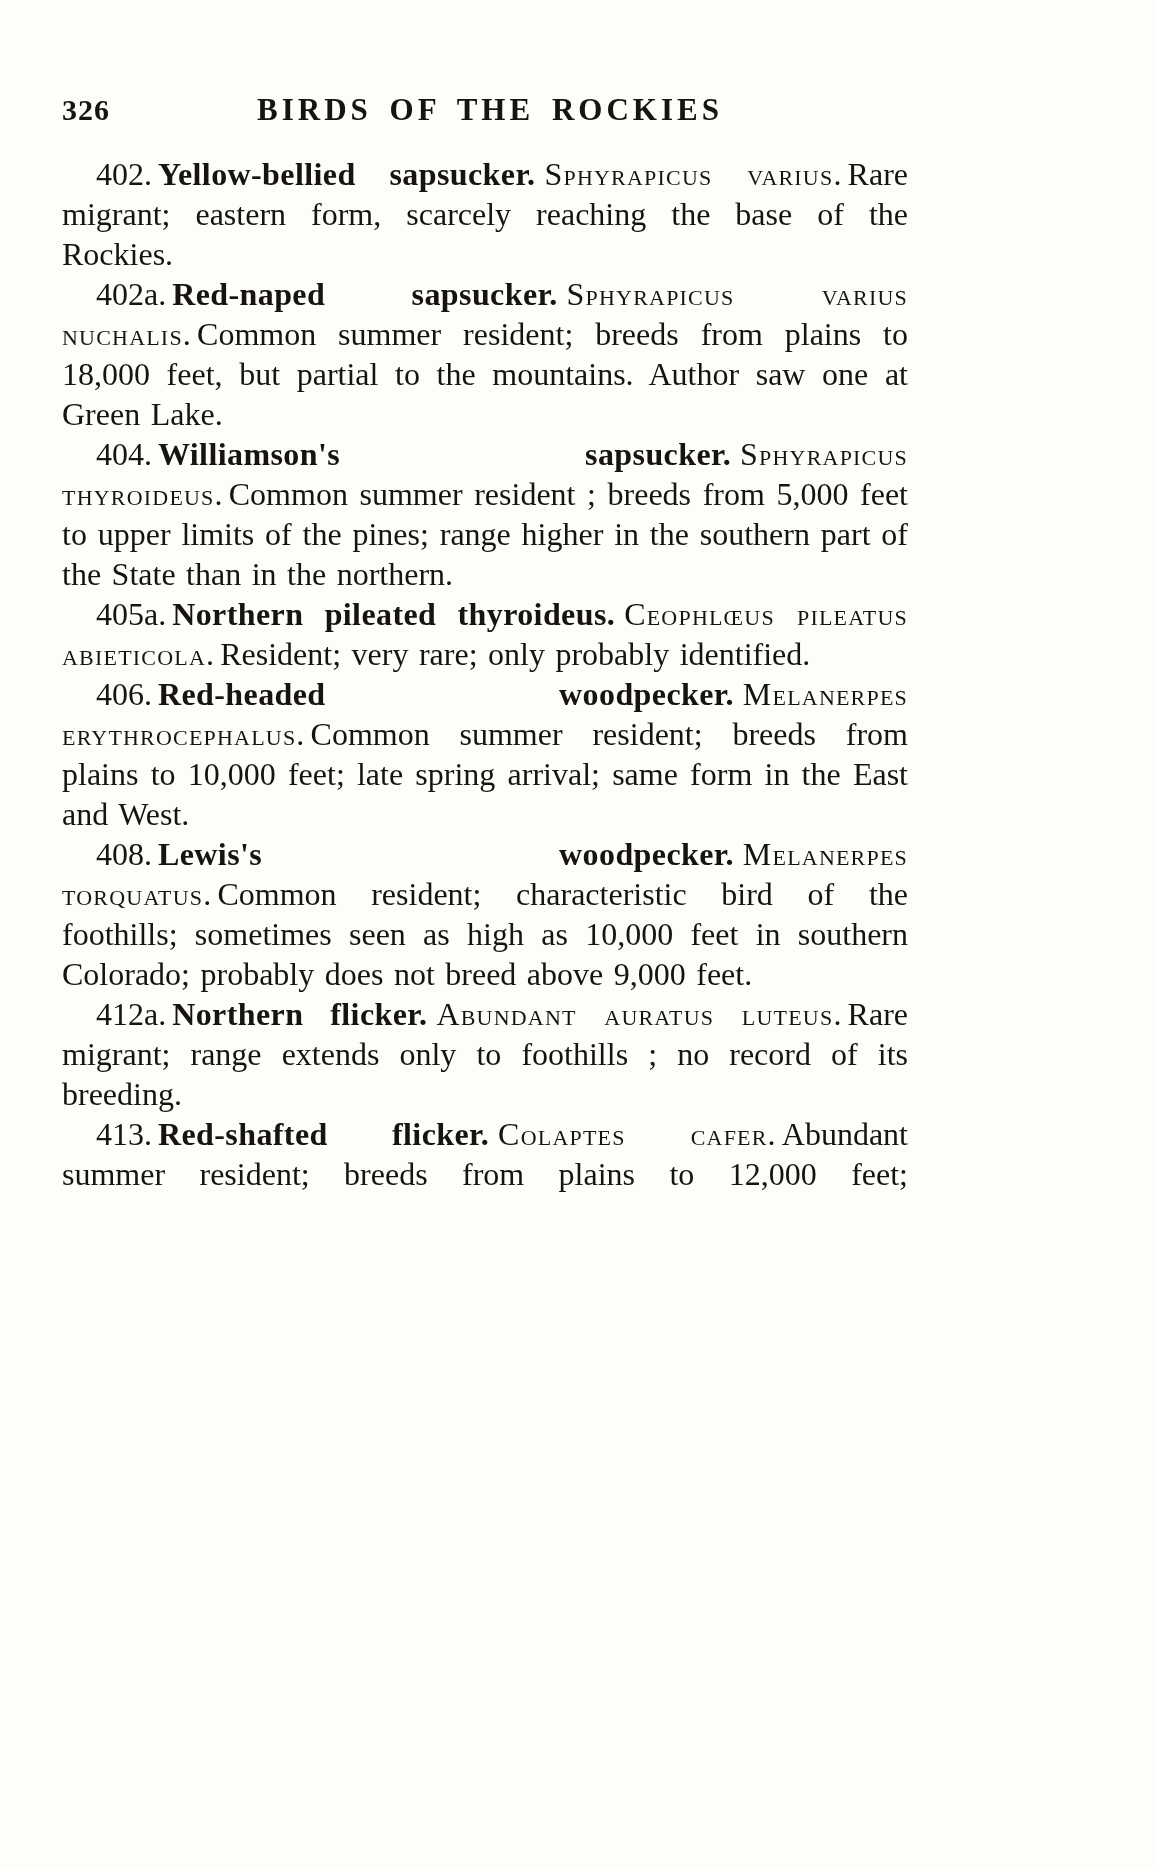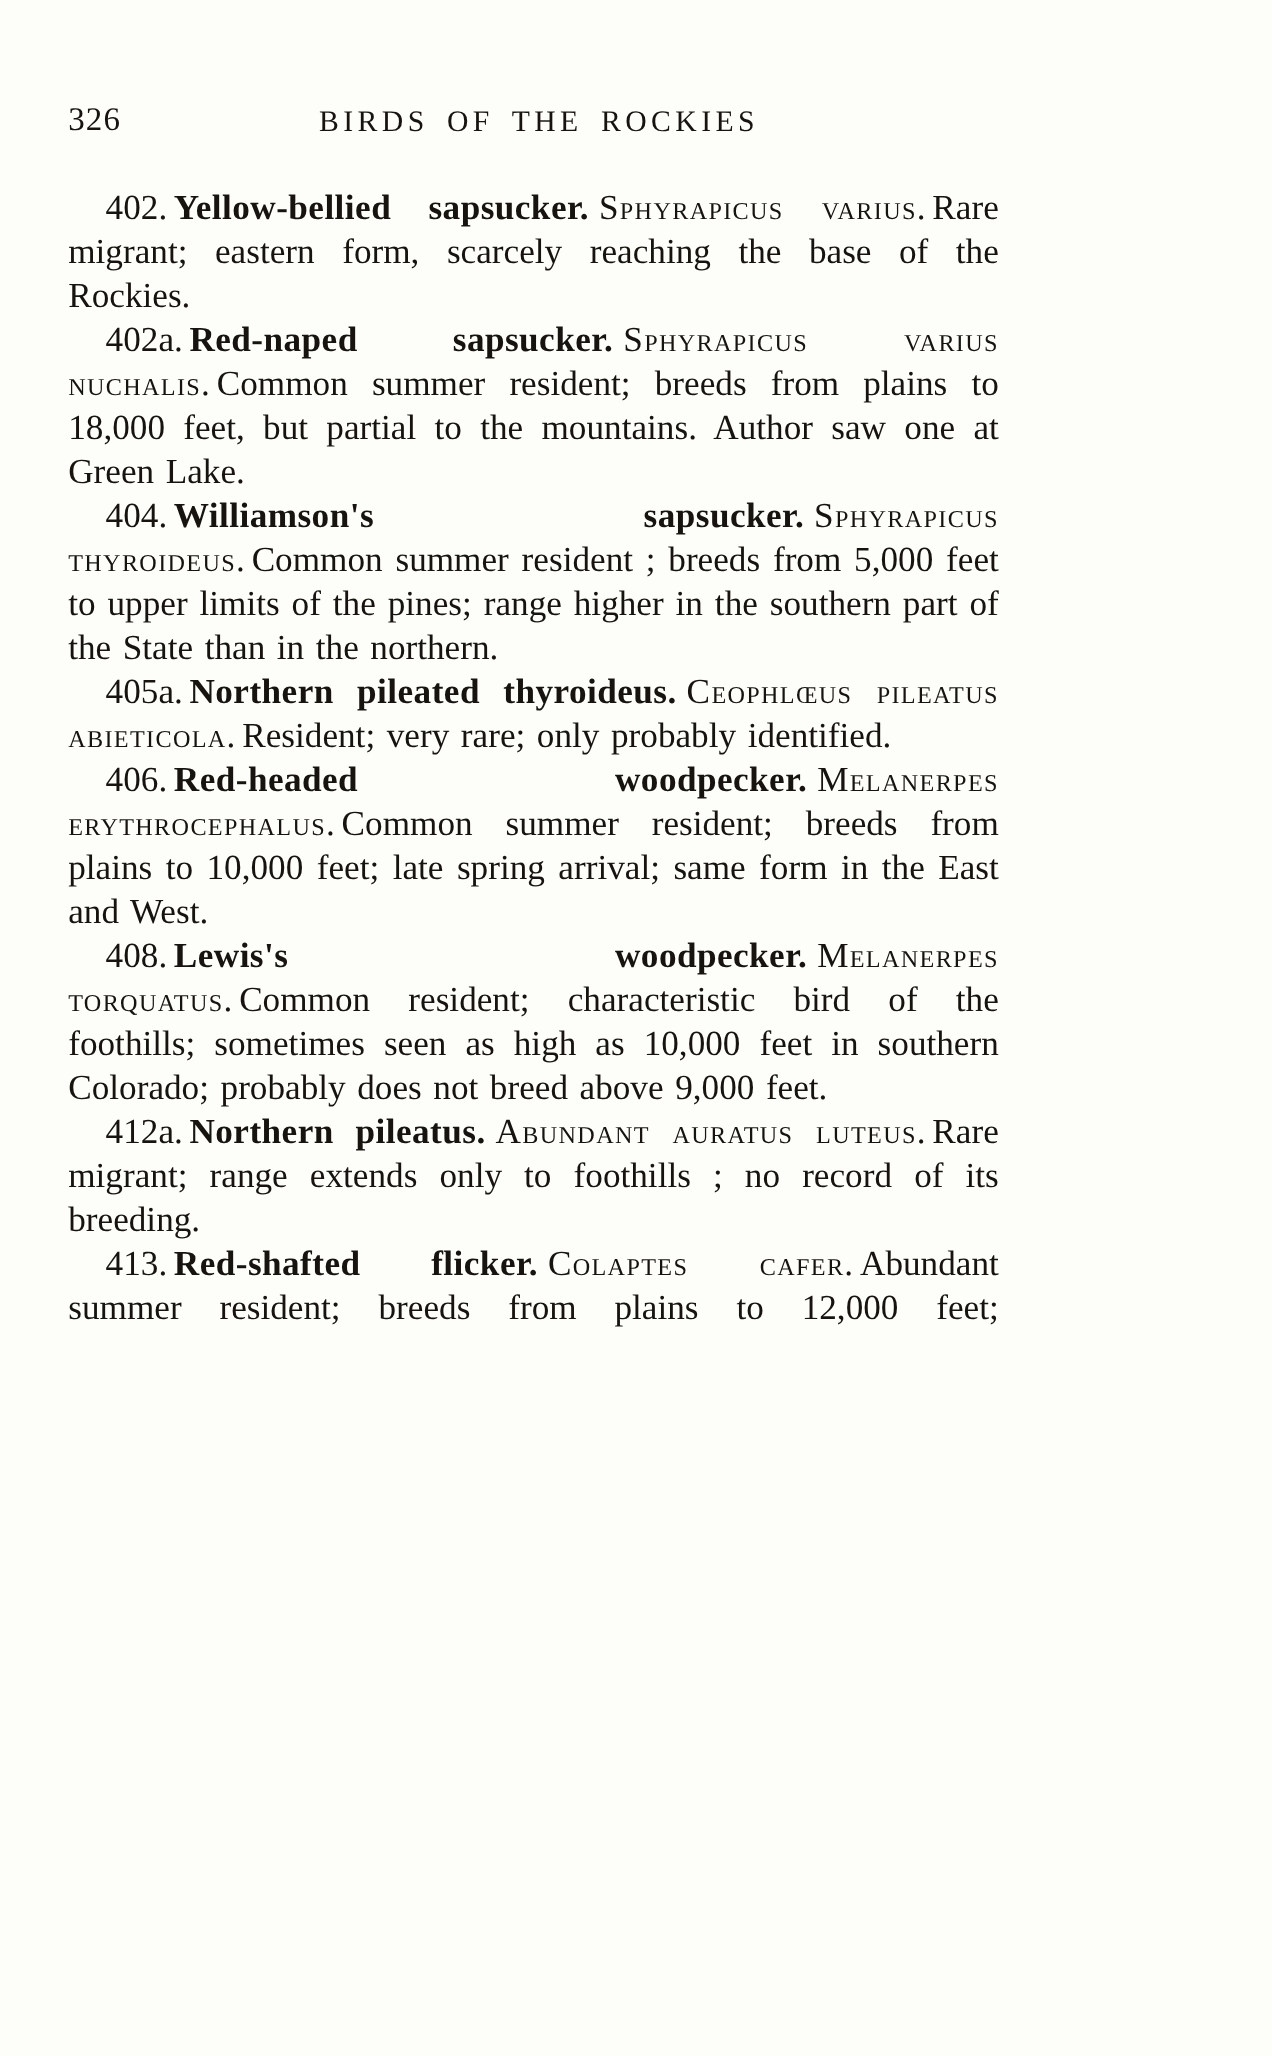--- a/index.html
+++ b/index.html
@@ -18,32 +18,33 @@
     background: #fdfdfa;
   }
   .content {
     position: absolute;
     left: 62px;
     top: 92px;
     width: 846px;
   }
   .header {
     display: flex;
-    align-items: flex-end;
-    margin-bottom: 42px;
+    align-items: center;
+    margin-bottom: 26px;
+    font-weight: bold;
   }
   .page-number {
     font-size: 30px;
     letter-spacing: 1px;
     min-width: 70px;
   }
   .page-title {
     flex: 1;
     text-align: center;
-    font-size: 27px;
+    font-size: 31px;
     letter-spacing: 4px;
     word-spacing: 6px;
     padding-right: 60px;
     white-space: nowrap;
   }
   .entry {
     font-size: 32px;
     line-height: 40px;
     margin: 0;
     text-align: justify;
@@ -93,21 +94,21 @@
     <p class="entry">
       <span class="num">406.</span><span class="cname">Red-headed woodpecker.</span><span class="latin">Melanerpes erythrocephalus.</span><span class="desc">Common summer resident; breeds from plains to 10,000 feet; late spring arrival; same form in the East and West.</span>
     </p>
 
     <p class="entry">
       <span class="num">408.</span><span class="cname">Lewis's woodpecker.</span><span class="latin">Melanerpes torquatus.</span><span class="desc">Common resident; characteristic bird of the foothills; sometimes seen as high as 10,000 feet in southern Colorado; probably does not breed above 9,000 feet.</span>
     </p>
 
 
     <p class="entry">
-      <span class="num">412a.</span><span class="cname">Northern pileatus.</span><span class="latin">Abundant auratus luteus.</span><span class="desc">Rare migrant; range extends only to foothills ; no record of its breeding.</span>
+      <span class="num">412a.</span><span class="cname">Northern flicker.</span><span class="latin">Abundant auratus luteus.</span><span class="desc">Rare migrant; range extends only to foothills ; no record of its breeding.</span>
     </p>
 
     <p class="entry continues">
       <span class="num">413.</span><span class="cname">Red-shafted flicker.</span><span class="latin">Colaptes cafer.</span><span class="desc">Abundant summer resident; breeds from plains to 12,000 feet;</span>
     </p>
 
   </div>
 </div>
 
 </body></html>

